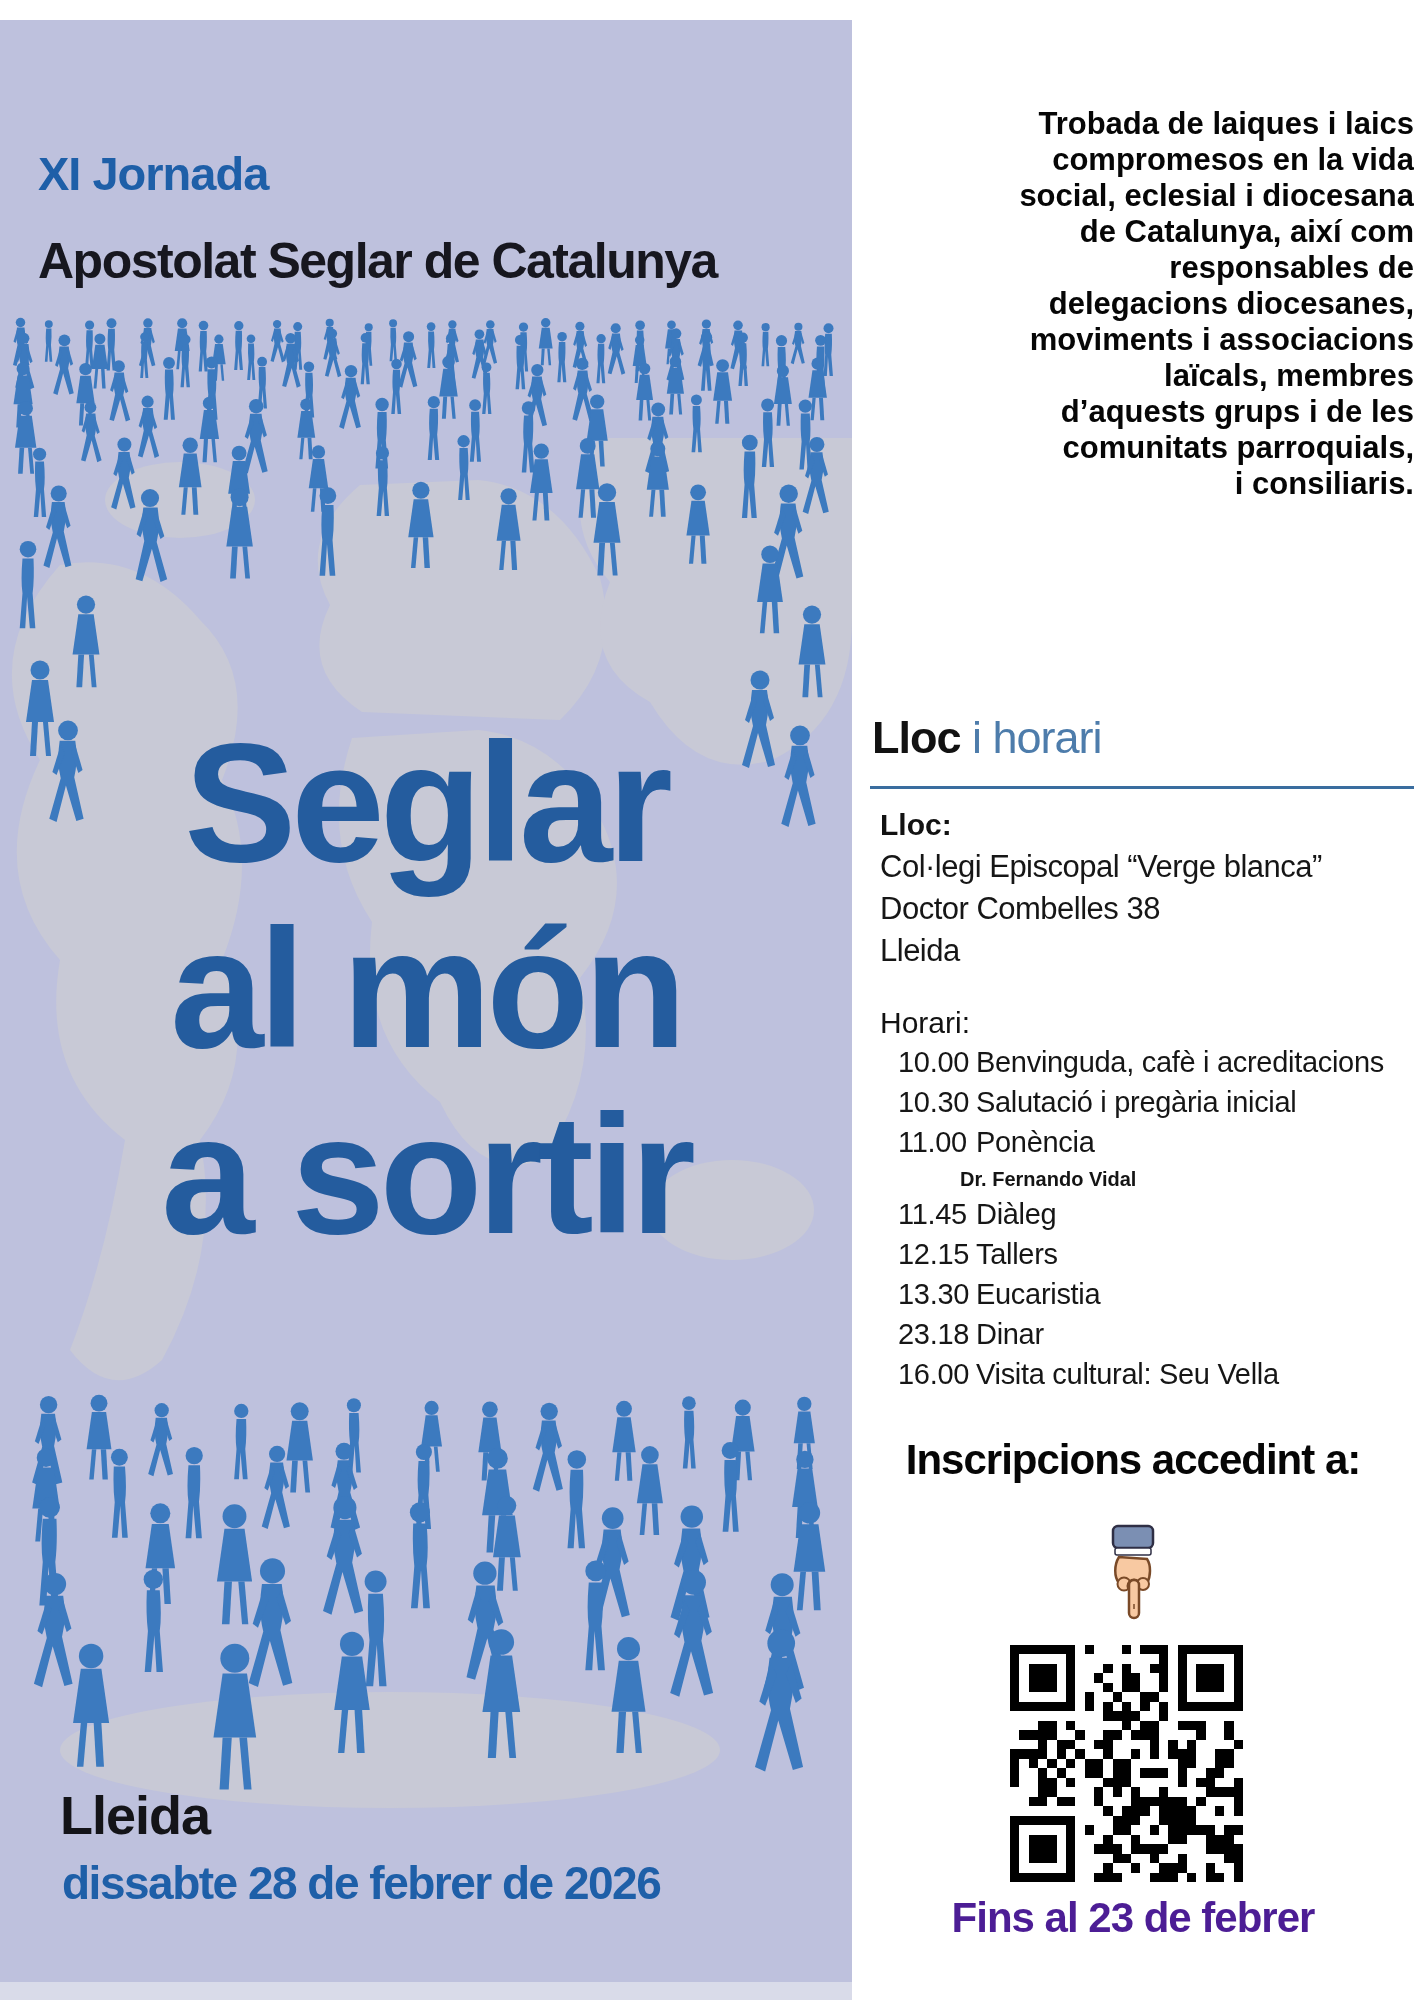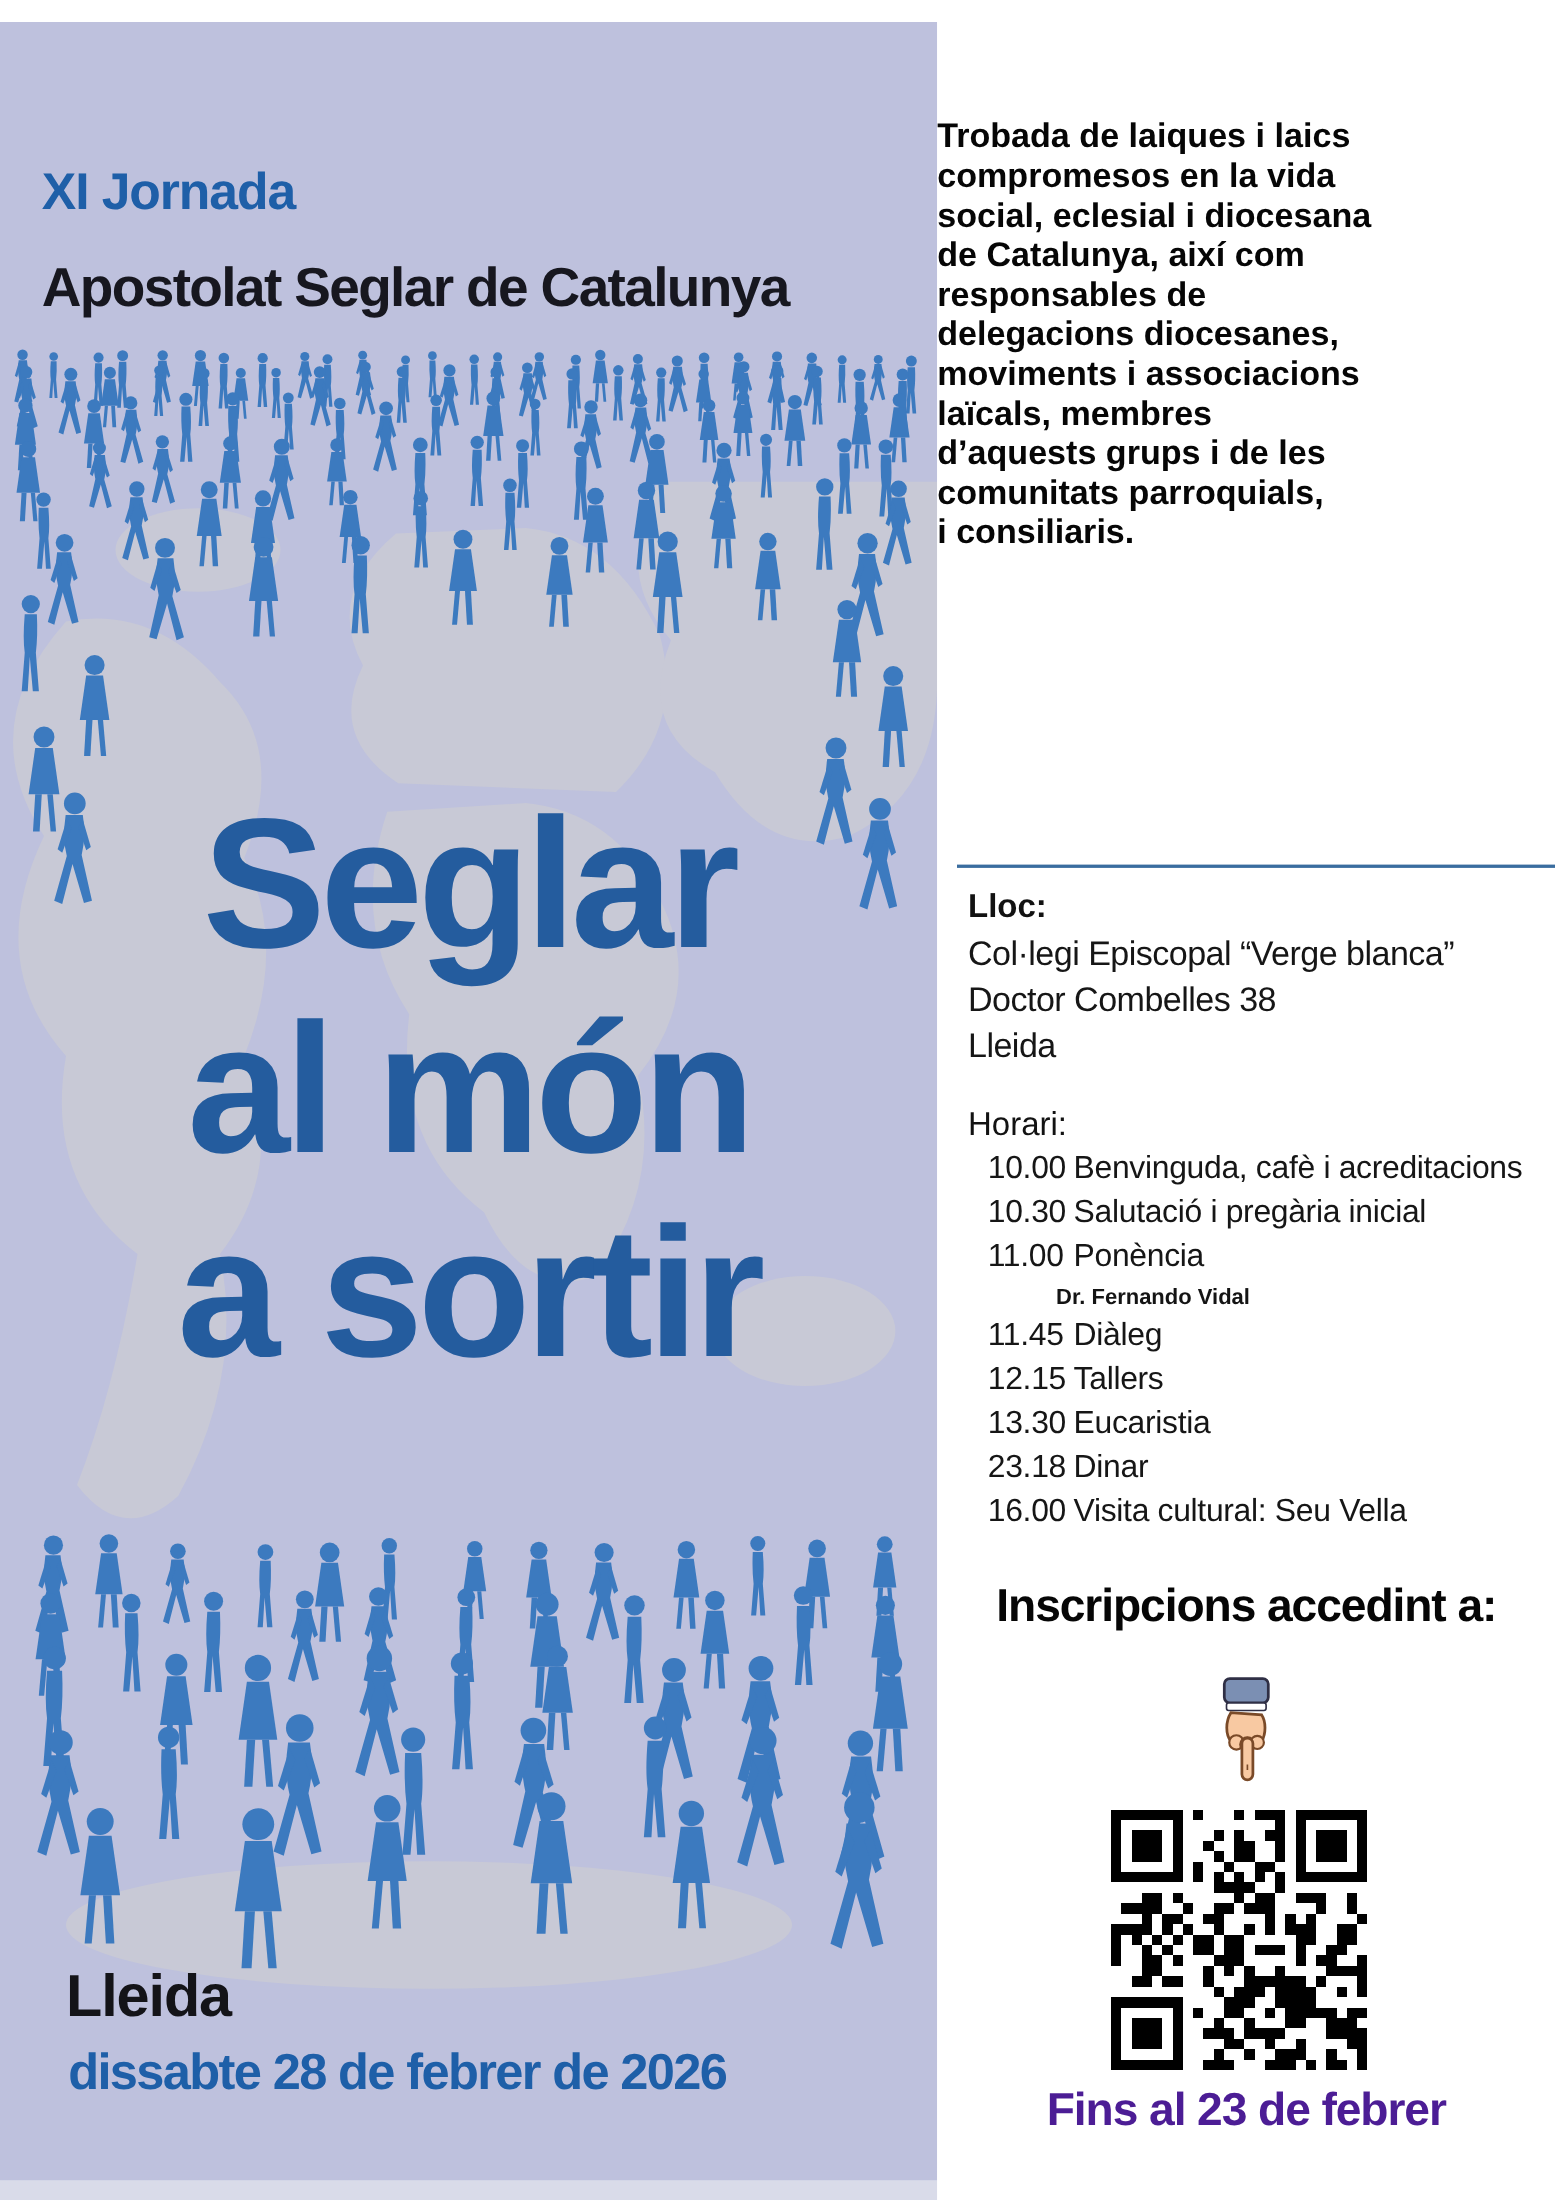--- a/index.html
+++ b/index.html
@@ -23,23 +23,23 @@
              color:var(--title-blue,#245c9e);}
   .city{position:absolute;left:60px;top:1764px;font-size:54px;font-weight:bold;
         letter-spacing:-1px;color:#141418;}
   .date{position:absolute;left:62px;top:1836px;font-size:46px;font-weight:bold;
         letter-spacing:-1.5px;color:var(--accent-blue,#1e5fa8);white-space:nowrap;}
   .bottom-strip{position:absolute;left:0;bottom:0;width:852px;height:38px;
         background:#d9dbe9;}
 
   
   .right-panel{position:absolute;left:852px;top:0;width:562px;height:2000px;background:#ffffff;}
-  .intro{position:absolute;top:106px;left:0;right:0;text-align:left;
+  .intro{position:absolute;top:106px;left:0;right:0;text-align:right;
          font-size:31px;line-height:36px;font-weight:bold;color:#060606;
-         white-space:pre-line;letter-spacing:0;}
+         white-space:pre-line;letter-spacing:0;padding-left:48px;}
   .section-head{position:absolute;top:712px;left:20px;font-size:45px;letter-spacing:-1px;}
   .sh-bold{font-weight:bold;color:#121212;}
   .sh-rest{font-weight:normal;color:var(--heading-blue,#4d7cab);}
   .rule{position:absolute;top:786px;left:18px;right:0;height:3px;
         background:var(--rule-blue,#3a6d9f);}
   .lloc-label{position:absolute;top:808px;left:28px;font-size:30px;font-weight:bold;color:#121212;}
   .lloc-lines{position:absolute;top:846px;left:28px;font-size:31px;line-height:42px;
         letter-spacing:-0.5px;color:#161616;white-space:pre-line;}
   .horari-label{position:absolute;top:1006px;left:28px;font-size:30px;font-weight:normal;color:#121212;}
   .schedule{position:absolute;top:1046px;left:46px;right:0;font-size:29px;color:#161616;letter-spacing:-0.3px;}
@@ -275,20 +275,23 @@
 social, eclesial i diocesana
 de Catalunya, així com
 responsables de
 delegacions diocesanes,
 moviments i associacions
 laïcals, membres
 d’aquests grups i de les
 comunitats parroquials,
 i consiliaris.</div>
 
+    <div class="section-head">
+      <span class="sh-bold">Lloc</span><span class="sh-rest"> i horari</span>
+    </div>
     <div class="rule"></div>
 
     <div class="lloc-label">Lloc:</div>
     <div class="lloc-lines">Col·legi Episcopal “Verge blanca”
 Doctor Combelles 38
 Lleida</div>
 
     <div class="horari-label">Horari:</div>
 
     <div class="schedule">

